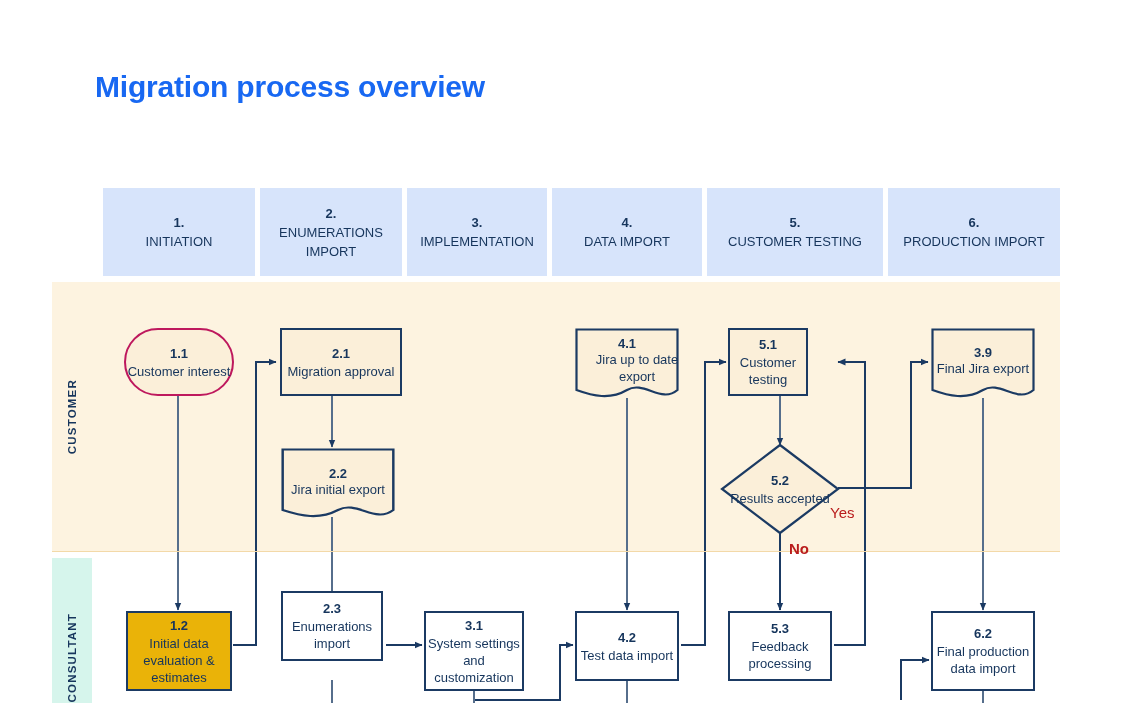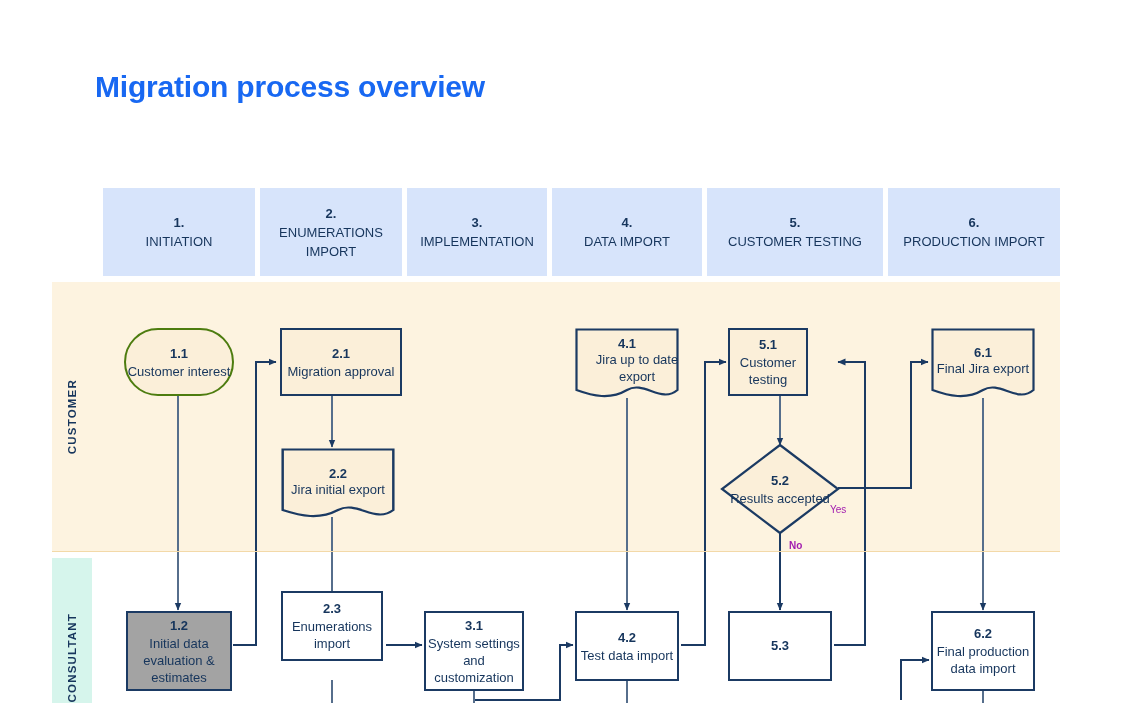--- a/index.html
+++ b/index.html
@@ -73,21 +73,21 @@
     z-index:4;
   }
   .node .id{font-weight:bold;margin-bottom:1px;}
   .node .tx{font-weight:normal;}
   .node.rect{
     background:#fbefd9;
     border:2px solid #1b3a63;
   }
   .node.round{
     background:#fbefd9;
-    border:2px solid #4d7c0f;
+    border:2px solid #be185d;
     border-radius:34px;
   }
   .node.doc{
     background:transparent;
     border:none;
   }
   .node.doc .doc-svg{
     position:absolute;
     left:0;top:0;
     width:100%;height:100%;
@@ -106,22 +106,22 @@
   
   #wires{
     position:absolute;
     left:0;top:0;
     width:1132px;height:703px;
     z-index:2;
     pointer-events:none;
   }
   .edge-label{
     position:absolute;
-    font-size:10px;
-    color:#a21caf;
+    font-size:15px;
+    color:#b91c1c;
     z-index:5;
   }
 </style>
 </head>
 <body>
 
 <div class="lane-bg" style="top:282px;height:270px;background:#fdf3e0;"></div>
 <div class="lane-bg" style="top:558px;height:145px;background:#ffffff;"></div>
 
 <div style="position:absolute;left:52px;top:282px;width:40px;height:270px;background:#fdf3e0;z-index:1;"></div>
@@ -244,25 +244,25 @@
     <path d="M60,2 L118,46 L60,90 L2,46 Z" fill="#fbefd9" stroke="#1b3a63" stroke-width="2.2"></path>
   </svg>
   <span class="id">5.2</span>
   <span class="tx">Results accepted</span>
 </div>
 
 <div class="node doc" style="left:931px;top:328px;width:104px;height:74px;">
   <svg class="doc-svg" viewBox="0 0 104 74" preserveAspectRatio="none">
     <path d="M1.5,1.5 H102.5 V62 C86,76 69,52 52,62 C35,72 18,68 1.5,62 Z" fill="#fbefd9" stroke="#1b3a63" stroke-width="2.2"></path>
   </svg>
-  <span class="id" style="margin-top:-10px;">6.1</span>
+  <span class="id" style="margin-top:-10px;">3.9</span>
   <span class="tx" style="margin-top:-2px;">Final Jira export</span>
 </div>
 
-<div class="node rect" style="left:126px;top:611px;width:106px;height:80px;background:#a3a3a3;">
+<div class="node rect" style="left:126px;top:611px;width:106px;height:80px;background:#eab308;">
   <span class="id">1.2</span>
   <span class="tx">Initial data evaluation &amp; estimates</span>
 </div>
 
 <div class="node rect" style="left:281px;top:591px;width:102px;height:70px;background:#ffffff;">
   <span class="id">2.3</span>
   <span class="tx">Enumerations import</span>
 </div>
 
 <div class="node rect" style="left:424px;top:611px;width:100px;height:80px;background:#ffffff;">
@@ -270,20 +270,21 @@
   <span class="tx">System settings and customization</span>
 </div>
 
 <div class="node rect" style="left:575px;top:611px;width:104px;height:70px;background:#ffffff;">
   <span class="id">4.2</span>
   <span class="tx">Test data import</span>
 </div>
 
 <div class="node rect" style="left:728px;top:611px;width:104px;height:70px;background:#ffffff;">
   <span class="id">5.3</span>
+  <span class="tx">Feedback processing</span>
 </div>
 
 <div class="node rect" style="left:931px;top:611px;width:104px;height:80px;background:#ffffff;">
   <span class="id">6.2</span>
   <span class="tx">Final production data import</span>
 </div>
 
 <div class="edge-label" style="left:830px;top:504px;">Yes</div>
 <div class="edge-label" style="left:789px;top:540px;font-weight:bold;">No</div>
 

